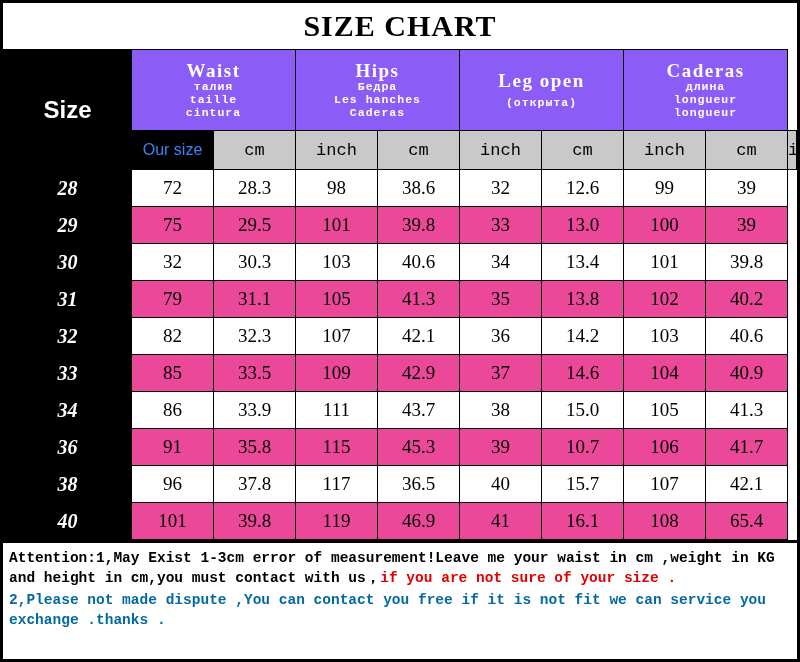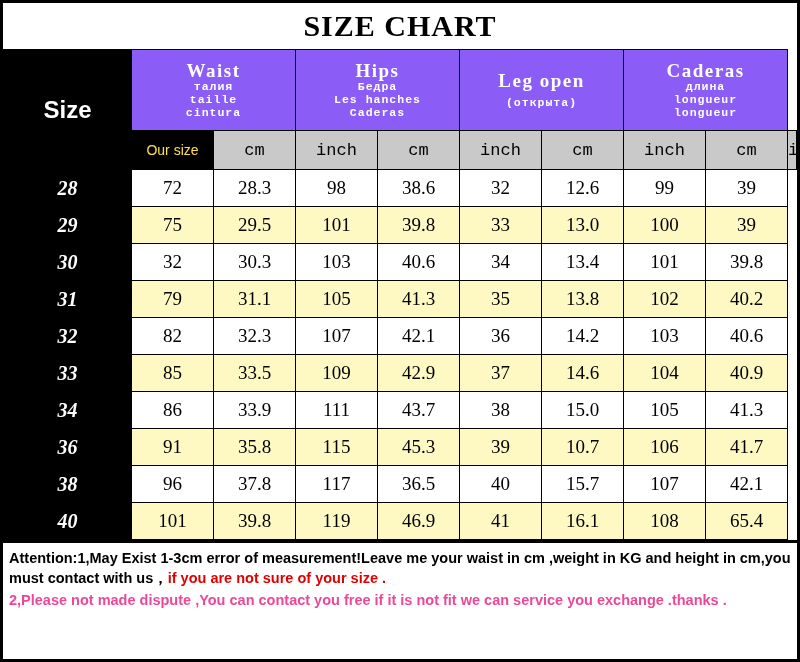--- a/index.html
+++ b/index.html
@@ -81,57 +81,57 @@
   
   .unit-row td {
     height: 38px;
     background: #c9c9c9;
     font-family: Liberation Mono, monospace;
     font-size: 17px;
     color: #000000;
   }
   .unit-row td.oursize {
     background: #000000;
-    color: #fde047;
+    color: #3b82f6;
     font-family: "Liberation Sans", sans-serif;
-    font-size: 14px;
+    font-size: 16px;
   }
   
   tbody tr td {
     height: 36px;
     font-family: "Liberation Serif", serif;
     font-size: 19px;
     color: #000000;
   }
   td.size-cell {
     background: #000000;
     color: #ffffff;
     font-style: italic;
     font-weight: bold;
     font-size: 20px;
   }
   tr.row-white td.val { background: #ffffff; }
-  tr.row-grey td.val { background: #fef9c3; }
+  tr.row-grey td.val { background: #ec4899; }
 
   .notes {
     border-top: 3px solid #000000;
     padding: 6px 4px 4px 6px;
     box-sizing: border-box;
     height: 85px;
   }
   .notes p {
     margin: 0 0 3px 0;
-    font-family: Liberation Sans, sans-serif;
+    font-family: Liberation Mono, monospace;
     font-size: 14.5px;
     line-height: 1.35;
     color: #000000;
     font-weight: bold;
   }
   .notes p.red {
-    color: #ec4899;
+    color: #0369a1;
   }
   .notes .inline-red {
     color: #e00000;
   }
 </style>
 </head>
 <body>
 
 <div class="page">
 

